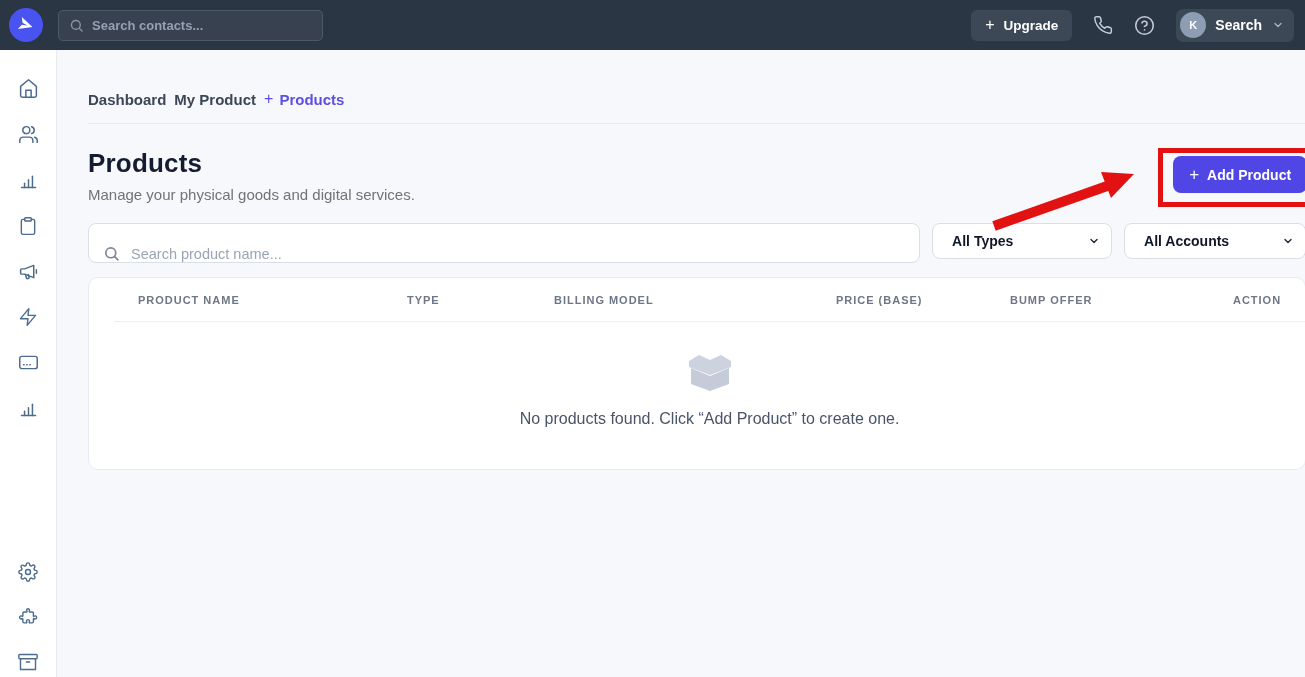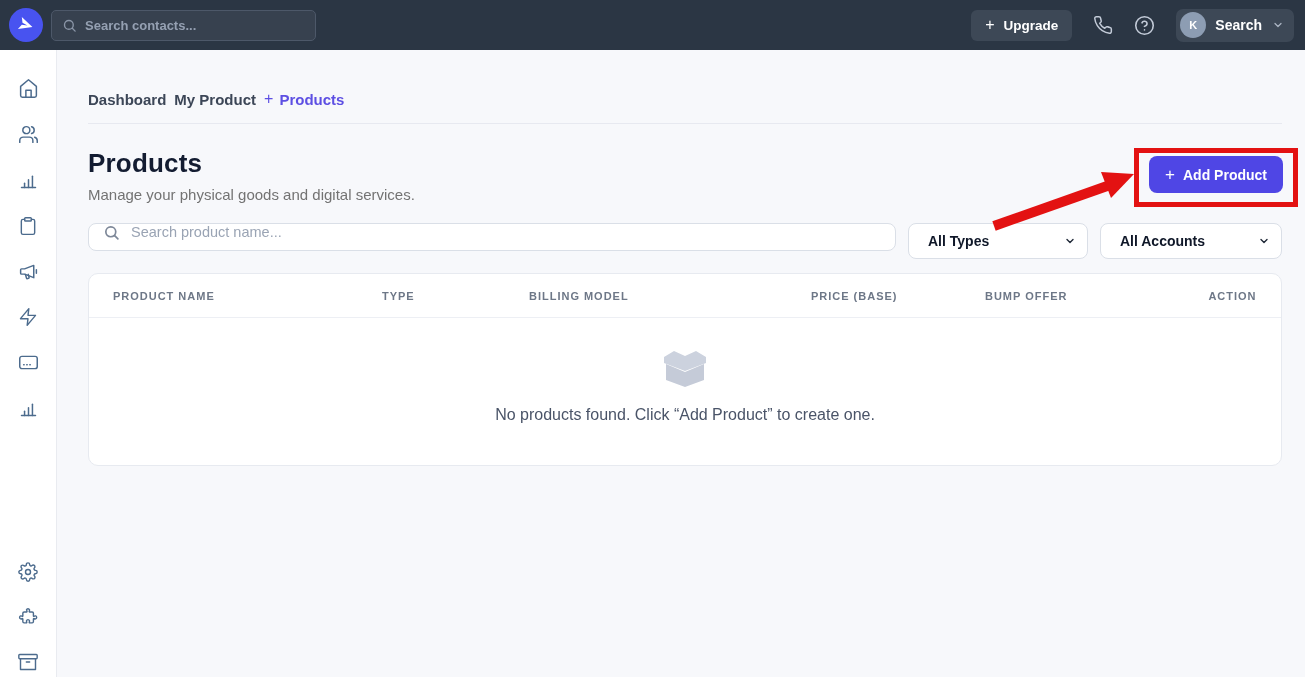--- a/index.html
+++ b/index.html
@@ -3,21 +3,21 @@
 <meta charset="utf-8">
 <style>
   * { margin:0; padding:0; box-sizing:border-box; }
   html,body { width:1305px; height:677px; }
   body { font-family:"Liberation Sans", sans-serif; background:#f7f8fb; overflow:hidden; }
   svg { display:block; }
 
   
   .topbar { height:50px; background:#2b3644; display:flex; align-items:center; padding:0 11px 0 9px; }
   .logo { width:34px; height:34px; border-radius:50%; background:#4853f0; display:flex; align-items:center; justify-content:center; flex:0 0 auto; cursor:pointer; }
-  .nav-search { margin-left:8px; width:265px; height:31px; background:rgba(255,255,255,.06); border:1px solid #4d5869; border-radius:5px; display:flex; align-items:center; padding:0 10px; gap:8px; }
+  .nav-search { margin-left:15px; width:265px; height:31px; background:rgba(255,255,255,.06); border:1px solid #4d5869; border-radius:5px; display:flex; align-items:center; padding:0 10px; gap:8px; }
   .nav-search input { background:transparent; border:none; outline:none; color:#dfe5ee; font-size:13px; font-weight:700; width:100%; font-family:inherit; }
   .nav-search input::placeholder { color:#95a0b2; font-weight:700; }
   .nav-right { margin-left:auto; display:flex; align-items:center; gap:21px; }
   .upgrade-btn { height:31px; background:#3d4856; border:none; border-radius:6px; color:#fff; font-weight:700; font-size:13.5px; padding:0 14px; display:flex; align-items:center; gap:9px; font-family:inherit; cursor:pointer; }
   .upgrade-plus { font-size:16px; font-weight:400; line-height:1; }
   .icon-btn { background:none; border:none; color:#c3cbd8; display:flex; cursor:pointer; padding:0; }
   .user-pill { height:33px; background:#3d4856; border-radius:7px; display:flex; align-items:center; gap:9px; padding:0 10px 0 4px; cursor:pointer; border:none; font-family:inherit; }
   .avatar { width:26px; height:26px; border-radius:50%; background:#8d9db3; color:#fff; font-size:11px; font-weight:700; display:flex; align-items:center; justify-content:center; }
   .user-name { color:#fff; font-weight:700; font-size:14px; }
   .user-chevron { color:#aab4c2; margin-left:1px; }
@@ -40,31 +40,31 @@
   
   .header-row { margin-top:24px; display:flex; justify-content:space-between; align-items:flex-start; }
   .page-title { font-size:26px; font-weight:700; color:#131c31; letter-spacing:.2px; }
   .page-sub { margin-top:7px; font-size:15px; color:#737373; }
   .annotation-box { border:5px solid #e31212; padding:3px 10px 9px; margin-right:-16px; }
   .add-product-btn { background:#4f46e5; color:#fff; border:none; border-radius:8px; height:37px; padding:0 16px; font-size:14px; font-weight:700; display:flex; align-items:center; gap:8px; font-family:inherit; cursor:pointer; }
   .add-plus { font-size:17px; font-weight:400; line-height:1; }
 
   
   .filter-row { margin-top:16px; display:flex; gap:12px; }
-  .product-search { flex:1; height:28px; background:#fff; border:1px solid #dadfe7; border-radius:8px; display:flex; align-items:flex-start; padding:0 14px; gap:11px; color:#8b95a6; }
+  .product-search { flex:1; height:40px; background:#fff; border:1px solid #dadfe7; border-radius:8px; display:flex; align-items:flex-end; padding:0 14px; gap:11px; color:#8b95a6; }
   .product-search input { border:none; outline:none; width:100%; font-size:14.5px; color:#374151; font-family:inherit; background:transparent; }
   .product-search input::placeholder { color:#9aa4b4; }
   .select-wrap { position:relative; flex:0 0 auto; }
   .select-wrap.accounts { width:182px; }
   .select-wrap.types { width:180px; }
   .filter-select { width:100%; height:36px; appearance:none; -webkit-appearance:none; background:#fff; border:1px solid #dadfe7; border-radius:8px; padding:0 30px 0 19px; font-family:inherit; font-size:14px; font-weight:700; color:#0f1728; cursor:pointer; outline:none; }
   .select-chevron { position:absolute; right:12px; top:12px; pointer-events:none; color:#1f2937; }
 
   
-  .table-card { margin-top:14px; background:#fff; border:1px solid #e7eaf0; border-radius:10px; overflow:hidden; }
+  .table-card { margin-top:14px; background:#fff; border:1px solid #e7eaf0; border-radius:10px; overflow:hidden;padding-left:25px; }
   .table-head { display:grid; grid-template-columns:269px 147px 282px 174px 223px 1fr; padding:16px 24px 15px; border-bottom:1px solid #edeff4; align-items:center; }
   .th { font-size:11px; font-weight:700; color:#6d7787; letter-spacing:.09em; white-space:nowrap; }
   .th.right { text-align:center; }
   .empty-state { padding:32px 0 41px; display:flex; flex-direction:column; align-items:center; gap:18px; }
   .empty-text { font-size:16px; color:#4a5468; }
 
   
   .annotation-arrow { position:absolute; left:925px; top:112px; pointer-events:none; z-index:4; }
 </style>
 </head>

